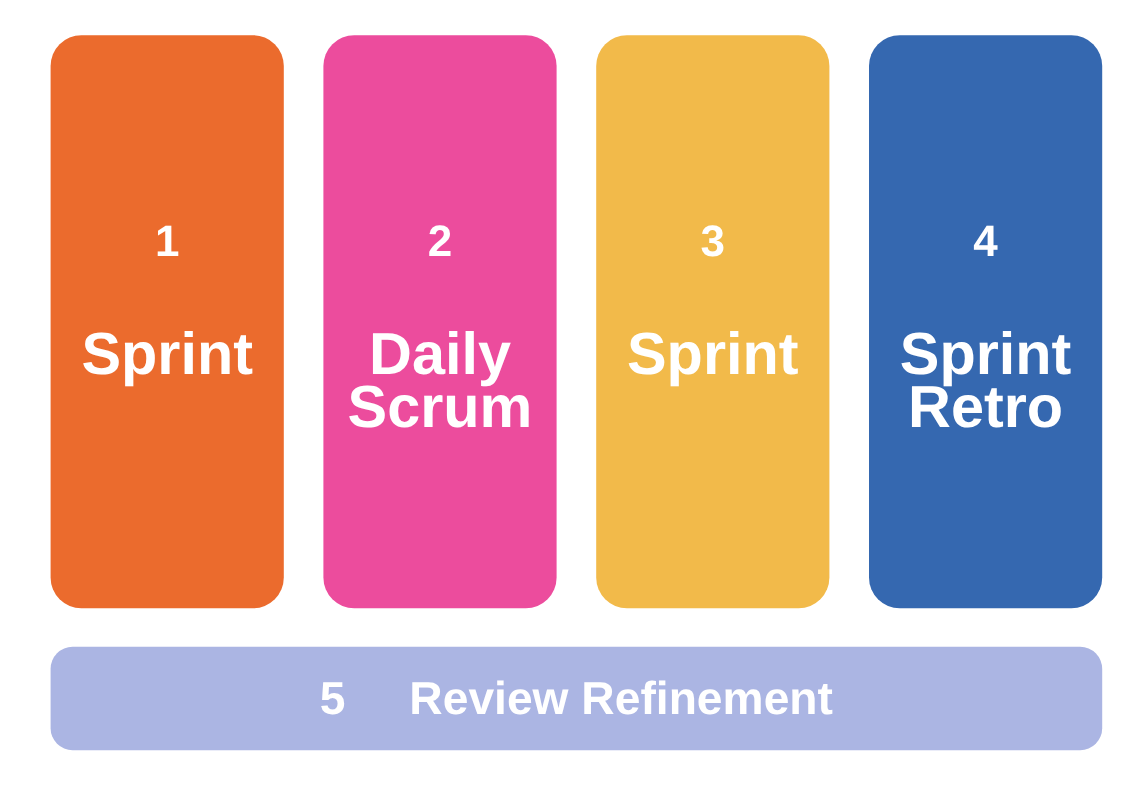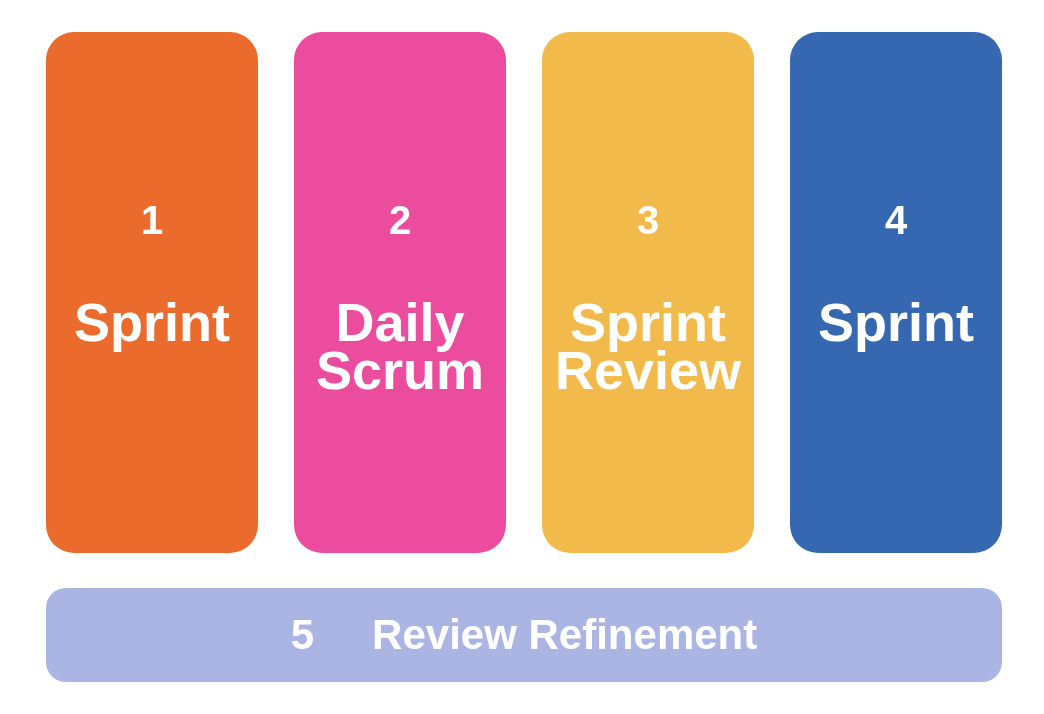--- a/index.html
+++ b/index.html
@@ -85,28 +85,28 @@
       <div class="card-title">
         <div>Daily</div>
         <div>Scrum</div>
       </div>
     </div>
 
     <div class="card" style="background: rgb(242, 186, 74);">
       <div class="card-number">3</div>
       <div class="card-title">
         <div>Sprint</div>
-        <div>Review</div>
       </div>
     </div>
 
     <div class="card" style="background: rgb(53, 104, 176);">
       <div class="card-number">4</div>
       <div class="card-title">
         <div>Sprint</div>
+        <div>Retro</div>
       </div>
     </div>
 
   </div>
 
   <div class="bottom-bar" style="background: rgb(171, 181, 227);">
     <span class="bar-number">5</span>
     <span class="bar-label">Review Refinement</span>
   </div>
 

